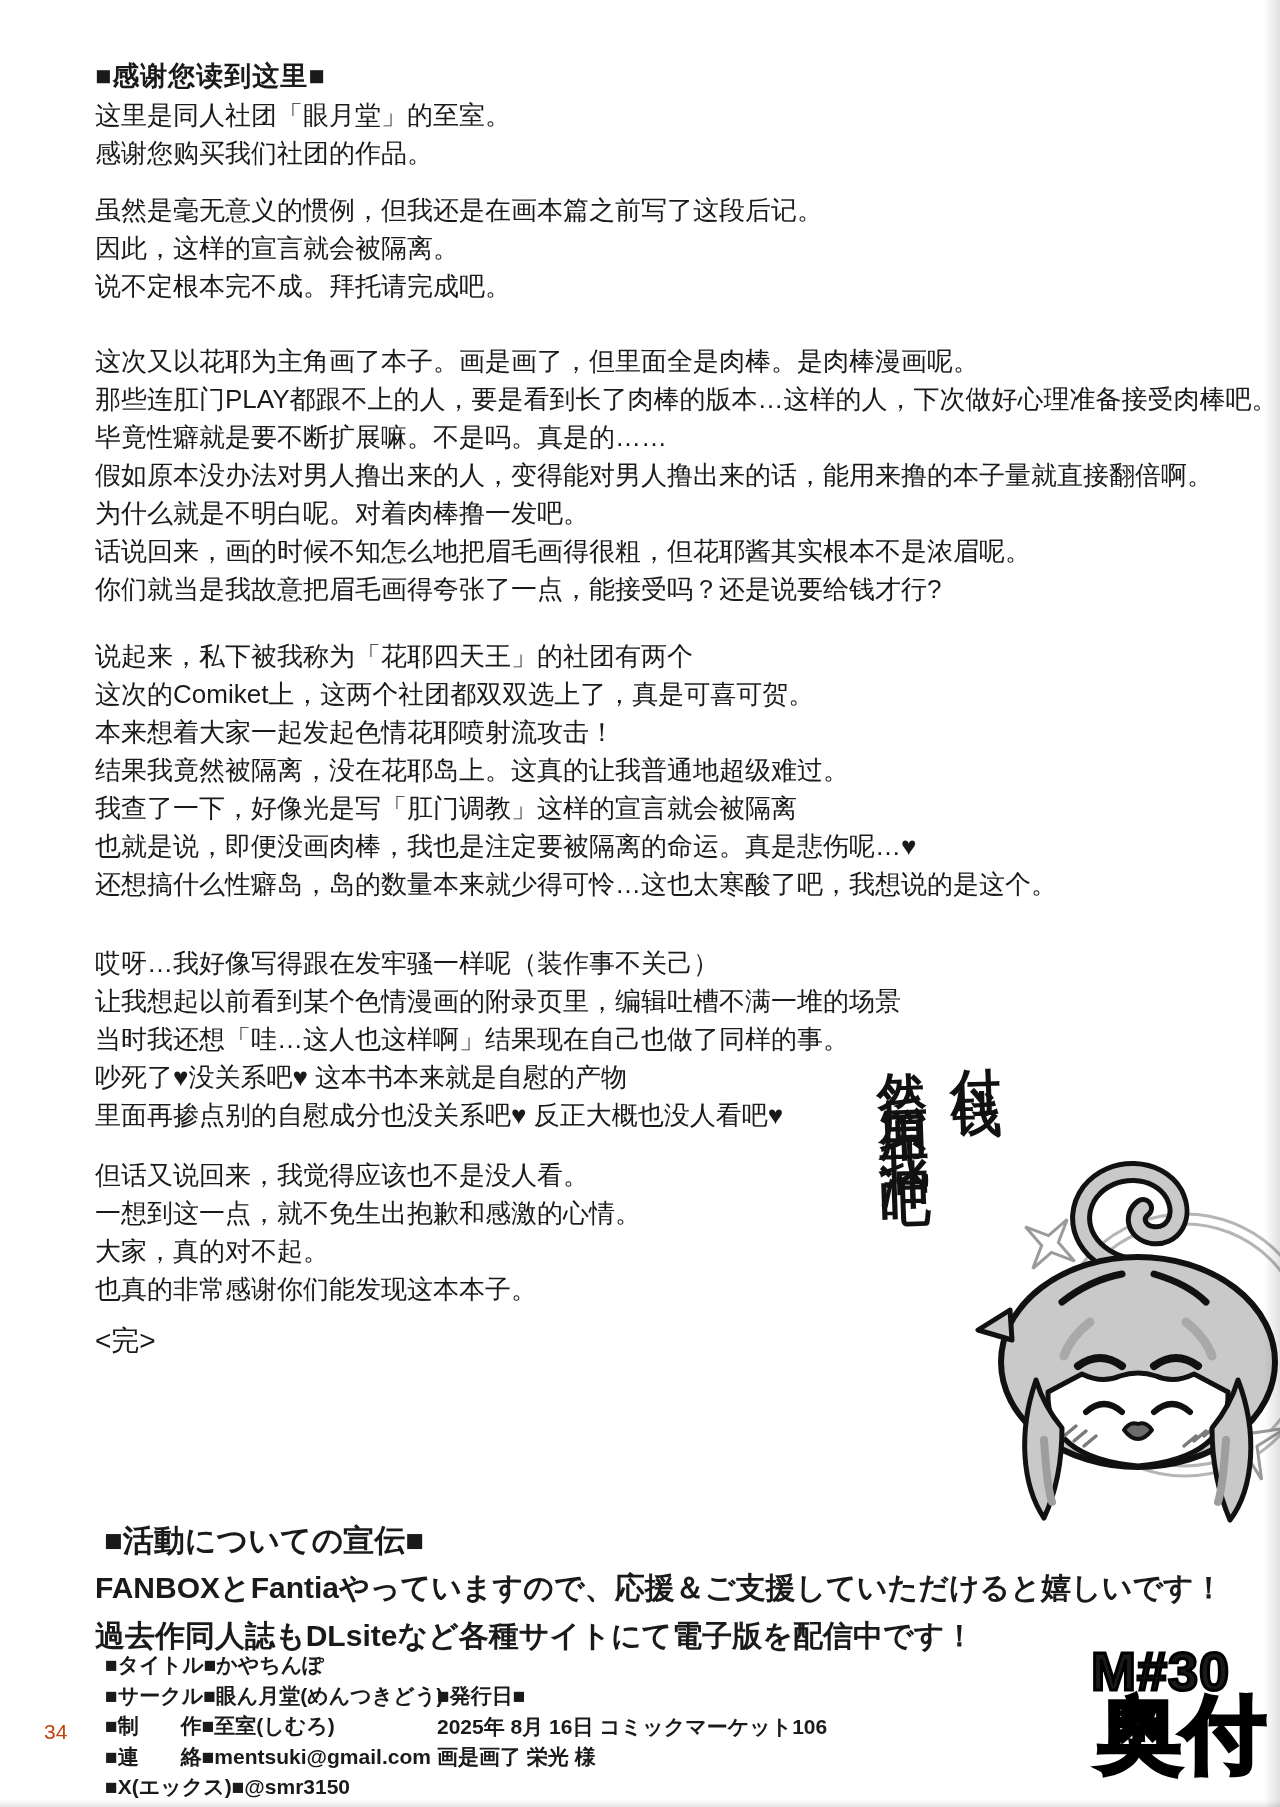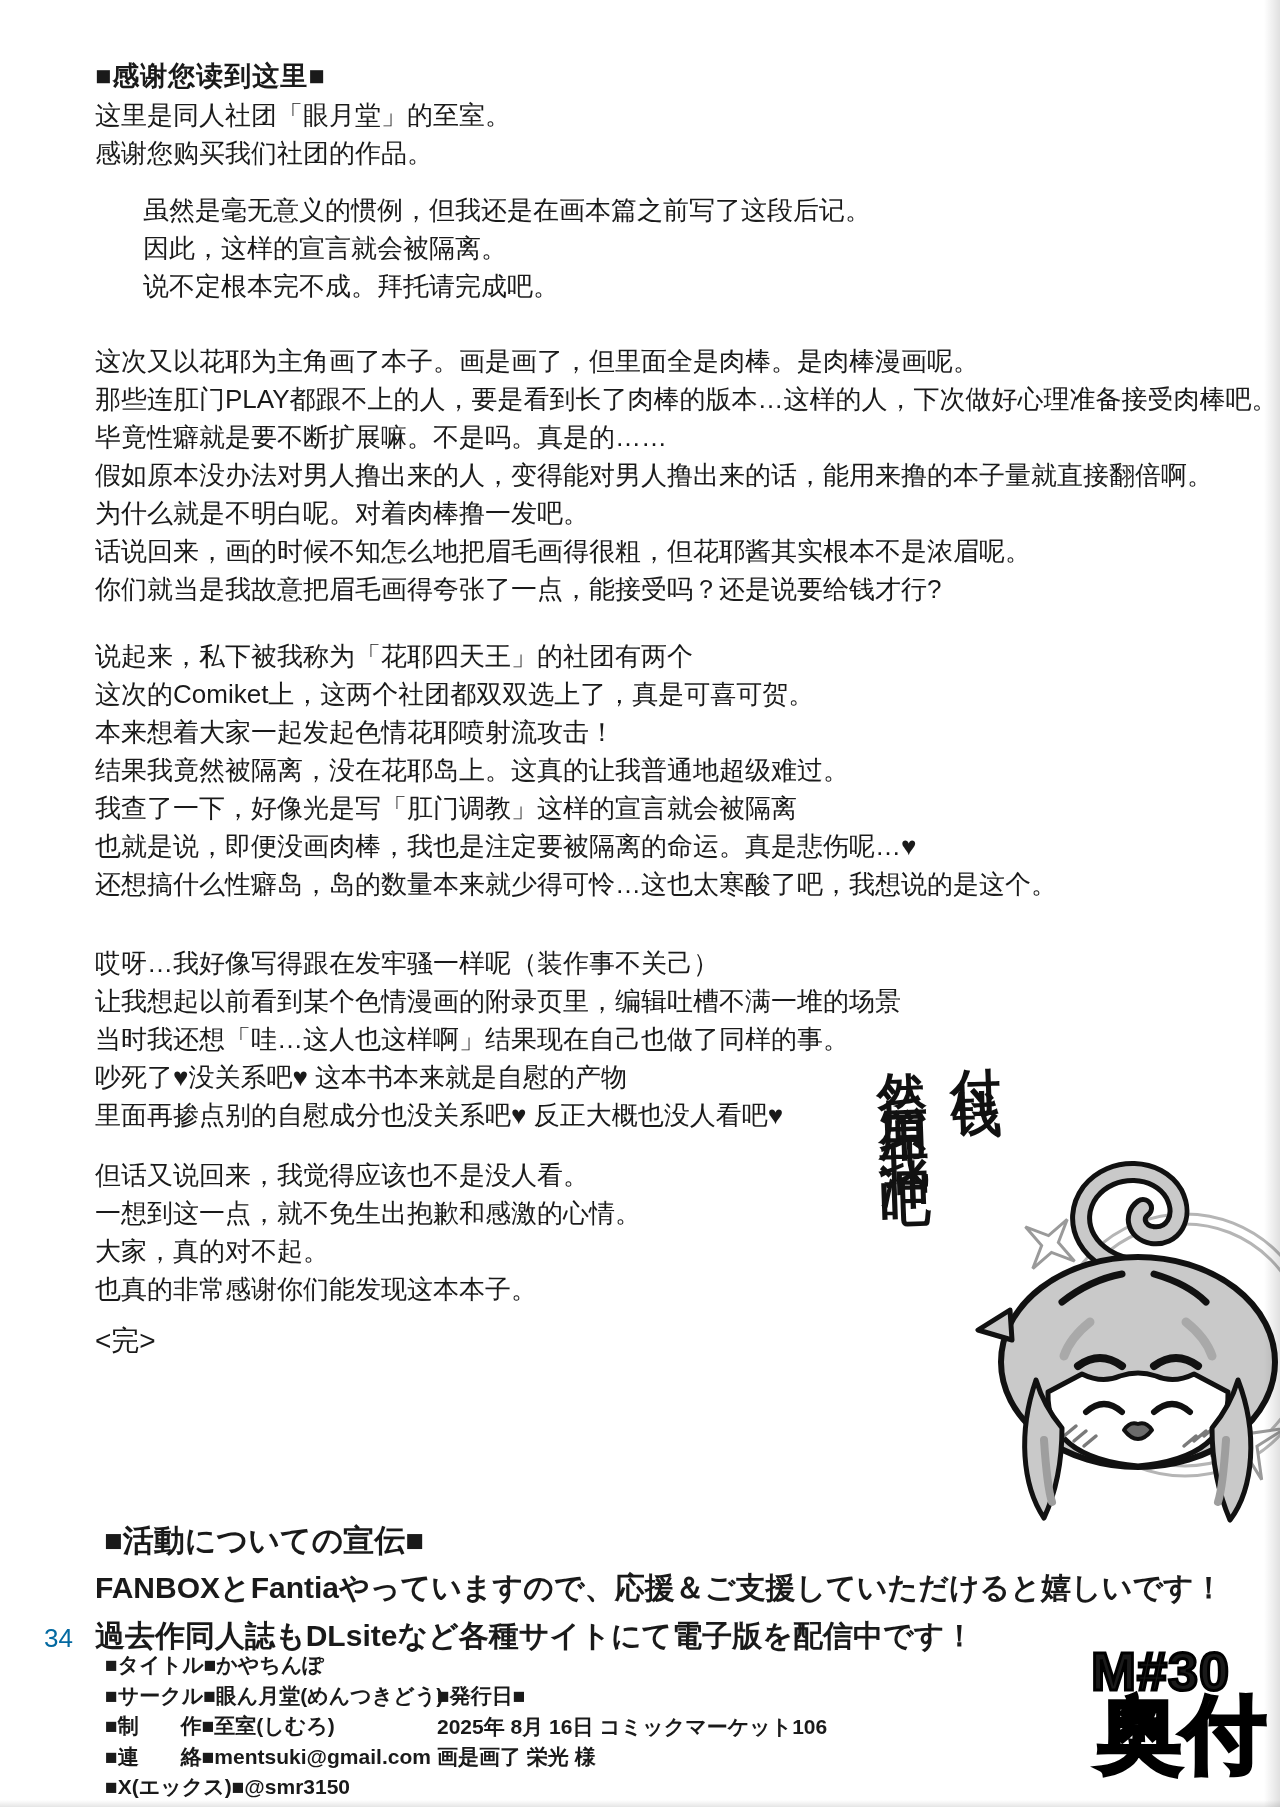--- a/index.html
+++ b/index.html
@@ -9,21 +9,21 @@
     background:#ffffff; overflow:hidden; color:#1a1a1a;
     font-family:"Liberation Sans","DejaVu Sans",sans-serif;
   }
   .afterword-title {
     position:absolute; left:95px; top:40px;
     font-size:27px; font-weight:bold; letter-spacing:1px; white-space:nowrap;margin-top:18px;
   }
   .para { position:absolute; left:95px; font-size:26px; line-height:38px; }
   .para .line { white-space:nowrap; }
   .p0 { top:96px; }
-  .p1 { top:191px;margin-left:48px; }
+  .p1 { top:191px; }
   .p2 { top:342px; }
   .p3 { top:637px; }
   .p4 { top:944px; }
   .p5 { top:1156px; }
   .end-mark { position:absolute; left:95px; top:1322px; font-size:28px; }
 
   .v-note {
     position:absolute; left:872px; top:1030px; height:520px;
     writing-mode:vertical-rl; white-space:pre-line;
     font-size:50px; font-weight:bold; line-height:74px; letter-spacing:22px;
@@ -45,21 +45,21 @@
   .badge-m30 {
     position:absolute; left:1004px; top:1640px; width:226px; text-align:right;
     font-size:54px; font-weight:900; letter-spacing:1px;
     -webkit-text-stroke:3px #000; white-space:nowrap;
   }
   .badge-okuzuke {
     position:absolute; left:1040px; top:1688px; width:226px; text-align:right;
     font-size:84px; font-weight:900; line-height:92px;
     -webkit-text-stroke:4px #000; white-space:nowrap;
   }
-  .page-number { position:absolute; left:44px; top:1623px; font-size:26px; color:#0369a1; }
+  .page-number { position:absolute; left:44px; top:1720px; font-size:21px; color:#c2410c; }
 
   .edge-right  { position:absolute; right:0; top:0; width:16px; height:100%;
                  background:linear-gradient(to right, rgba(0,0,0,0), rgba(0,0,0,0.12)); }
   .edge-bottom { position:absolute; left:0; bottom:0; width:100%; height:7px;
                  background:linear-gradient(to bottom, rgba(0,0,0,0), rgba(0,0,0,0.10)); }
 </style>
 </head>
 <body>
 
 <div class="canvas">

